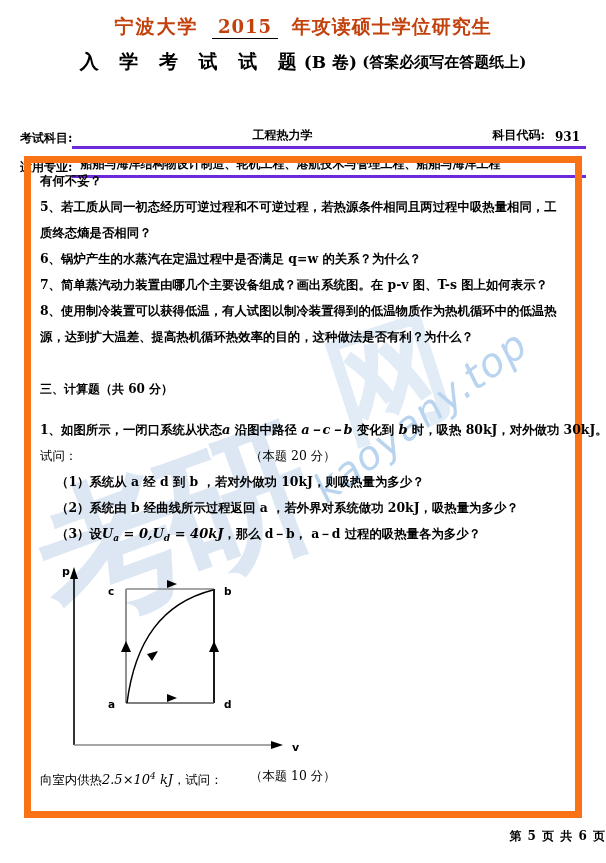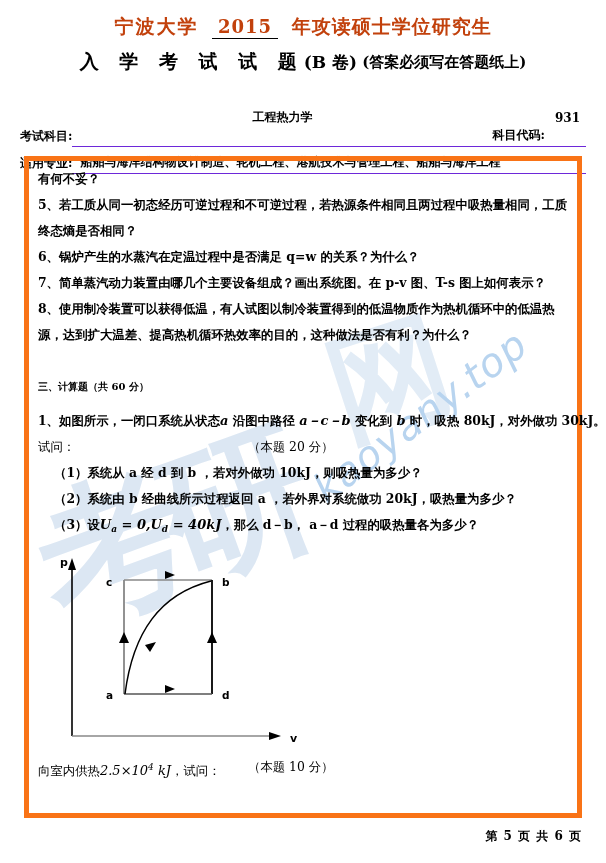--- a/index.html
+++ b/index.html
@@ -117,24 +117,24 @@
     color: #000;
   }
   .field-row.r1 { margin-top: 16px; }
   .field-row.r2 { margin-top: 7px; }
   .field-label {
     white-space: nowrap;
     padding-bottom: 2px;
   }
   .field-underline {
     flex: 1;
-    border-bottom: 1px solid #6d28d9;
+    border-bottom: 3px solid #6d28d9;
     padding-bottom: 2px;
     display: flex;
-    align-items: center;
+    align-items: flex-end;
   }
   .field-underline .center-val {
     flex: 1;
     text-align: center;
     white-space: nowrap;
   }
   .field-underline .tail-label {
     white-space: nowrap;
     padding-right: 10px;
     margin-top: 36px;
@@ -150,21 +150,21 @@
     white-space: nowrap;
   }
 
   
   .content-box {
     position: absolute;
     left: 24px;
     top: 156px;
     width: 558px;
     height: 662px;
-    border: 5px solid #f97316;
+    border: 7px solid #f97316;
     box-sizing: border-box;
     z-index: 3;
     background: transparent;
   }
   .content-inner {
     padding: 5px 9px 0 9px;
     font-family: "DejaVu Serif", "Liberation Serif", serif;
     font-size: 12.4px;
     color: #000;
     line-height: 26px;
@@ -177,23 +177,23 @@
     font-weight: 600;
   }
   .ital {
     font-family: "DejaVu Serif", "Liberation Serif", serif;
     font-style: italic;
     font-size: 13px;
   }
   .sec-head {
     font-family: "DejaVu Serif", "Liberation Serif", serif;
     font-weight: 700;
-    font-size: 10px;
+    font-size: 12px;
     margin-top: 26px;
-    margin-bottom: 8px;
+    margin-bottom: 15px;
   }
   .indent1 { padding-left: 16px; }
   .row-split {
     display: flex;
     white-space: nowrap;
   }
   .row-split .left { width: 210px; }
   .sub { vertical-align: -3px; font-size: 9px; font-style: italic; }
   .sup { vertical-align: 5px; font-size: 9px; }
 
@@ -205,21 +205,20 @@
   }
   .pv-svg { position: absolute; left: 0; top: 0; }
 
   
   .footer {
     position: absolute;
     left: 0;
     top: 828px;
     width: 606px;
     text-align: right;
-    padding-right: 24px;
     box-sizing: border-box;
     font-family: "DejaVu Serif", "Liberation Serif", serif;
     font-weight: 700;
     font-size: 12px;
     color: #000;
     z-index: 3;
     letter-spacing: 1px;
   }
 </style>
 </head>

